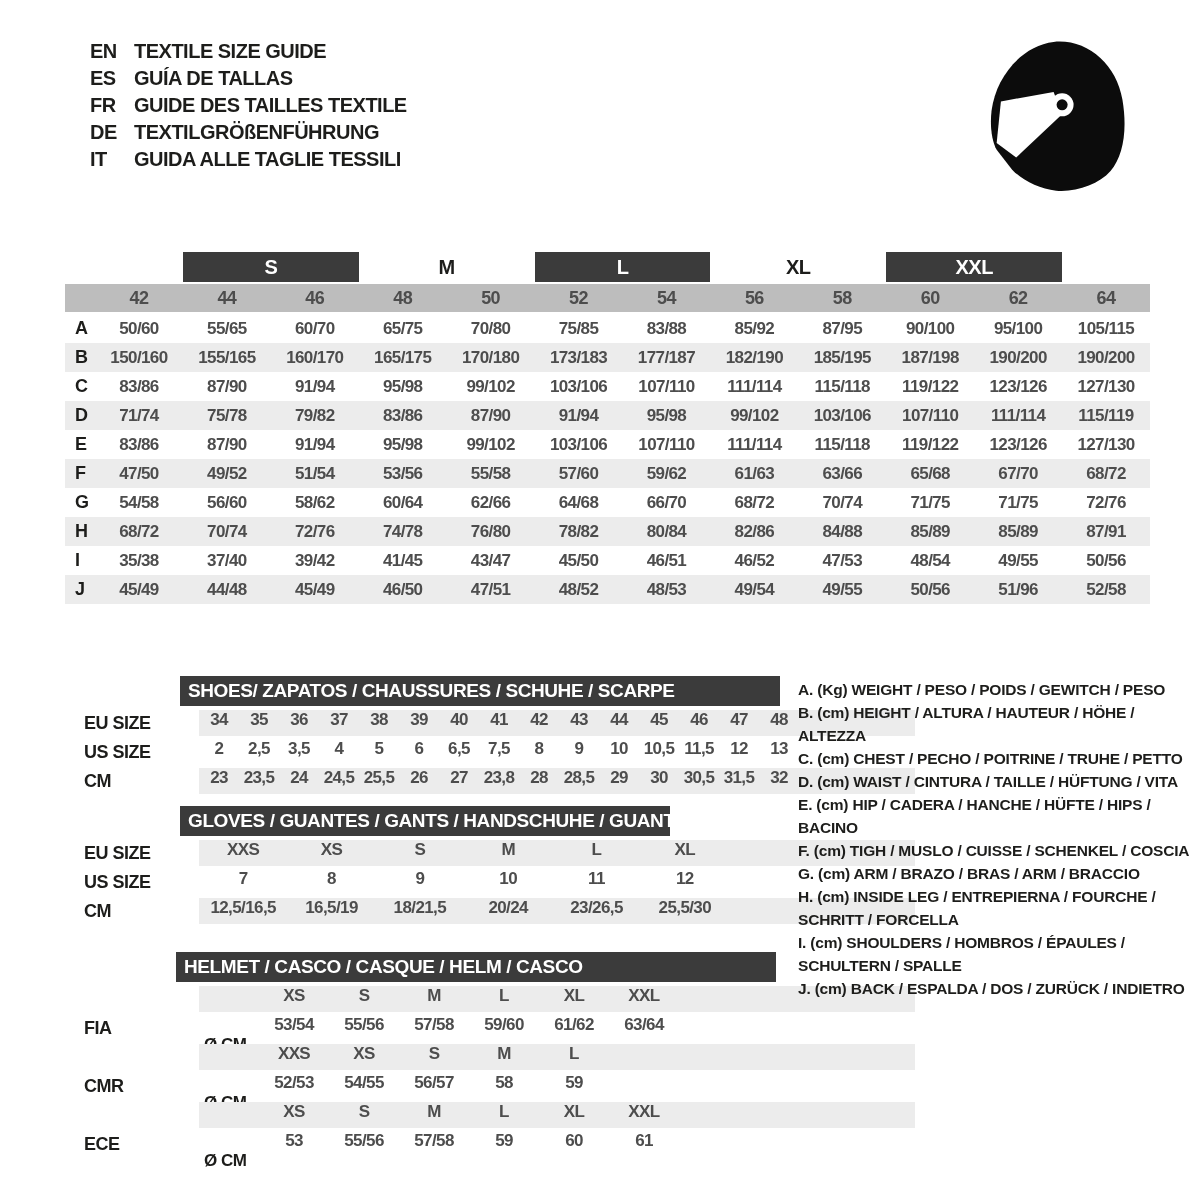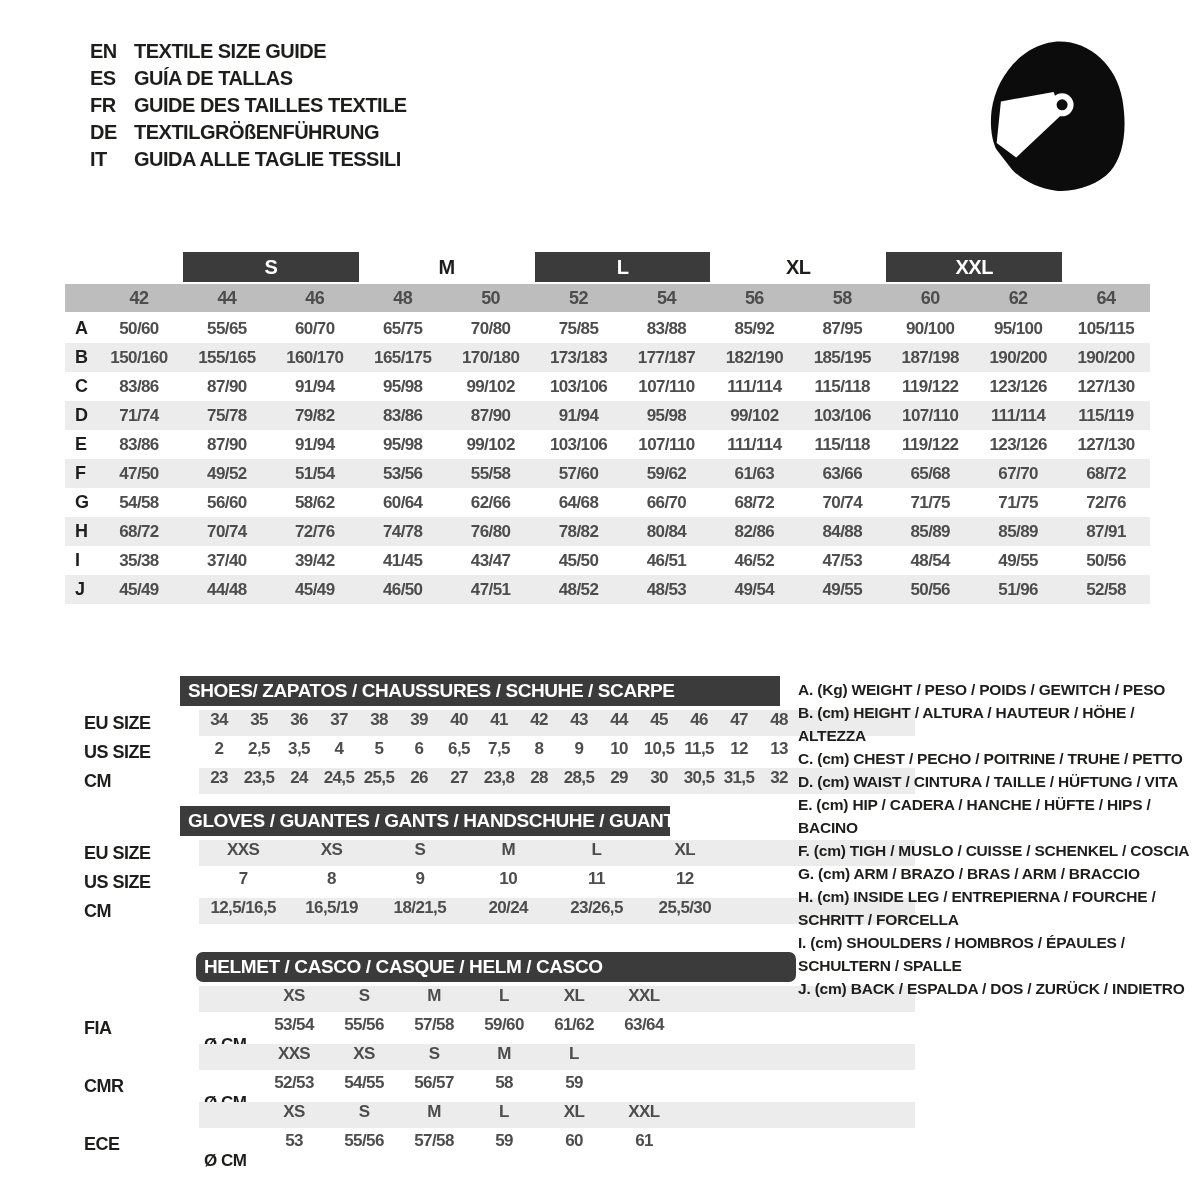--- a/index.html
+++ b/index.html
@@ -25,21 +25,21 @@
   .msz-nums .c{font-size:18px;}
   .msz-row{height:29px;}
   .msz-row.stripe{background:#ececec;}
   .row-lab{display:flex;align-items:center;justify-content:flex-start;padding-left:10px;font-size:18px;color:#1d1d1b;letter-spacing:-0.5px;}
 
   
   .sec-title{position:absolute;height:30px;background:#3b3b3b;color:#fff;display:flex;align-items:center;
              padding-left:8px;font-size:19px;letter-spacing:-0.4px;white-space:nowrap;}
   .t-shoes{left:180px;top:676px;width:592px;}
   .t-gloves{left:180px;top:806px;width:482px;}
-  .t-helmet{left:196px;top:952px;width:592px;border-radius:7px;}
+  .t-helmet{left:176px;top:952px;width:592px;}
 
   
   .frows{position:absolute;left:74px;}
   .shoes-rows{top:710px;}
   .gloves-rows{top:840px;}
   .helmet-rows{top:986px;}
   .frow{display:flex;height:26px;margin-bottom:3px;align-items:stretch;}
   .flab{width:115px;display:flex;align-items:center;padding-left:10px;font-size:18px;letter-spacing:-0.5px;}
   .fband{width:716px;display:flex;align-items:flex-start;}
   .fband.gray{background:#ececec;}

